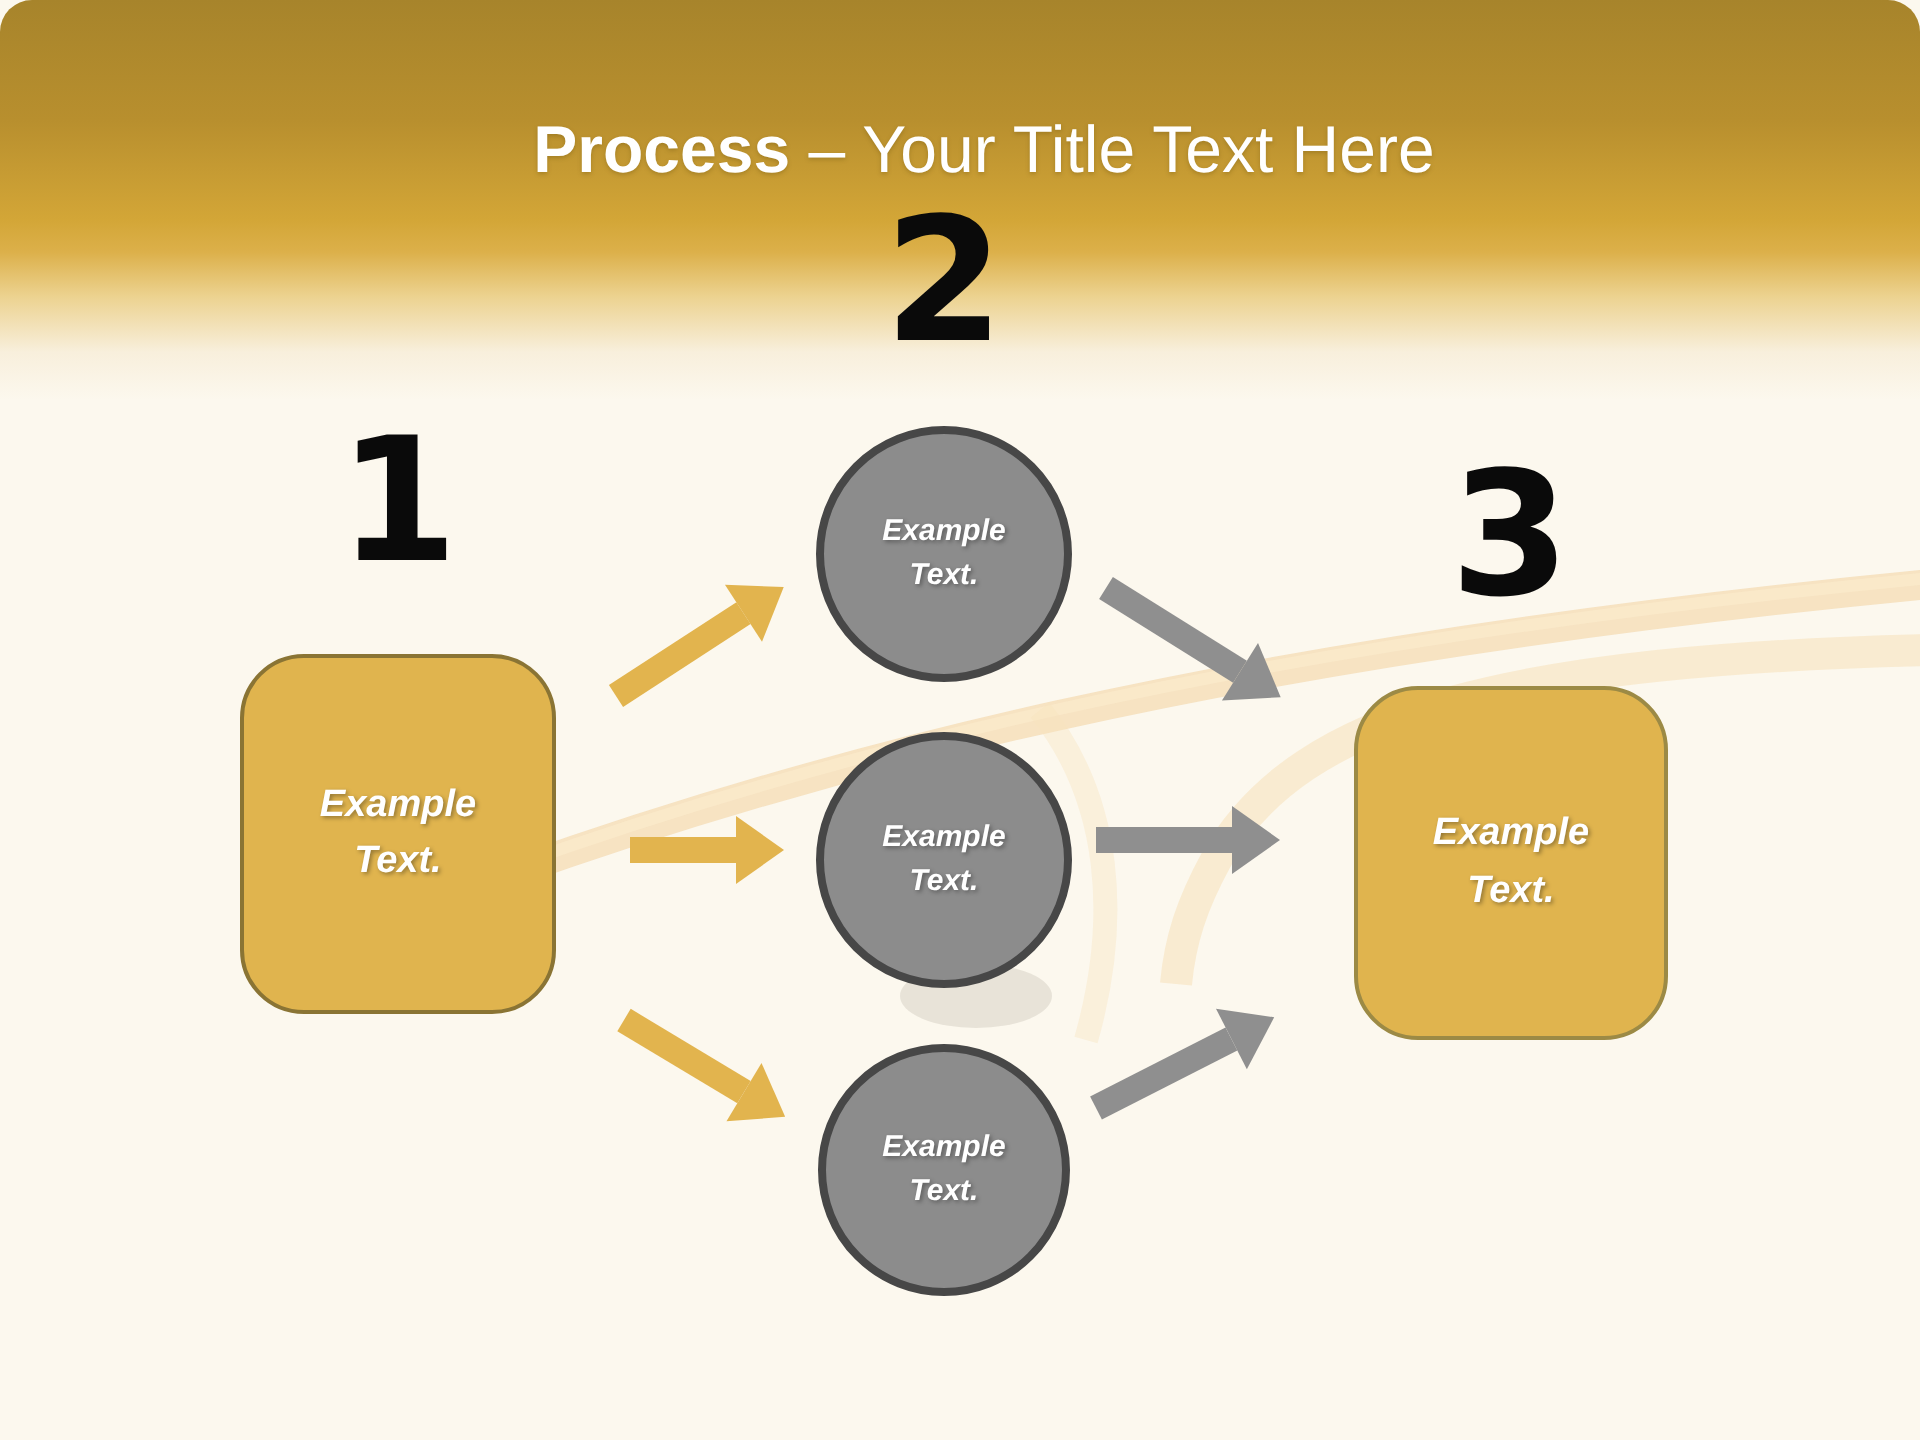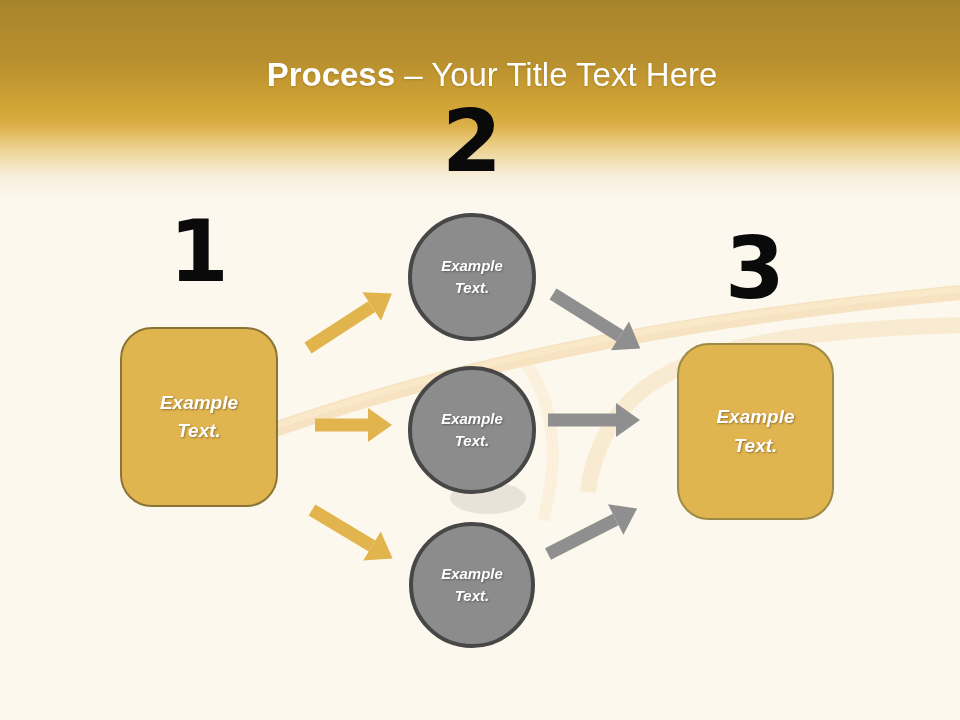--- a/index.html
+++ b/index.html
@@ -1,21 +1,21 @@
 <!DOCTYPE html>
 <html><head>
 <meta charset="utf-8">
 <style>
   html,body{margin:0;padding:0;}
   body{
     width:960px;height:720px;overflow:hidden;
     background:#fcf8ee;
     font-family:"Liberation Sans", sans-serif;
   }
-  .slide{position:relative;width:960px;height:720px;background:#fcf8ee;overflow:hidden;}
+  .slide{position:relative;width:960px;height:720px;background:#fcf8ee;overflow:hidden;border-radius:16px;}
 
   
   .band{
     position:absolute;top:0;left:0;width:960px;height:200px;
     background:linear-gradient(180deg,
       #a7842b 0%, #b88f2e 30%, #d3a637 55%, #dcb04a 63%,
       #ecd28f 74%, #f8efdc 88%, #fcf8ee 100%);
   }
 
   

